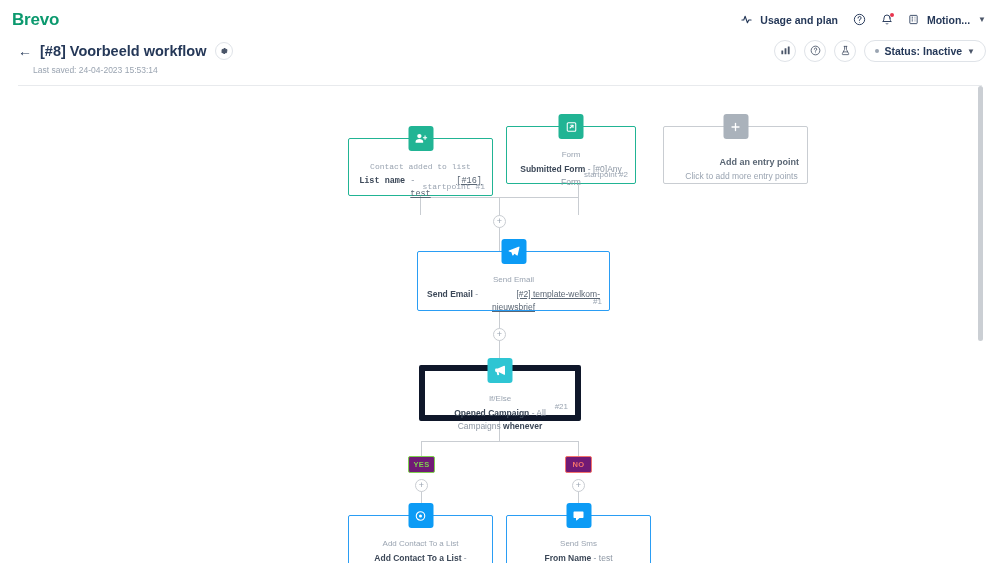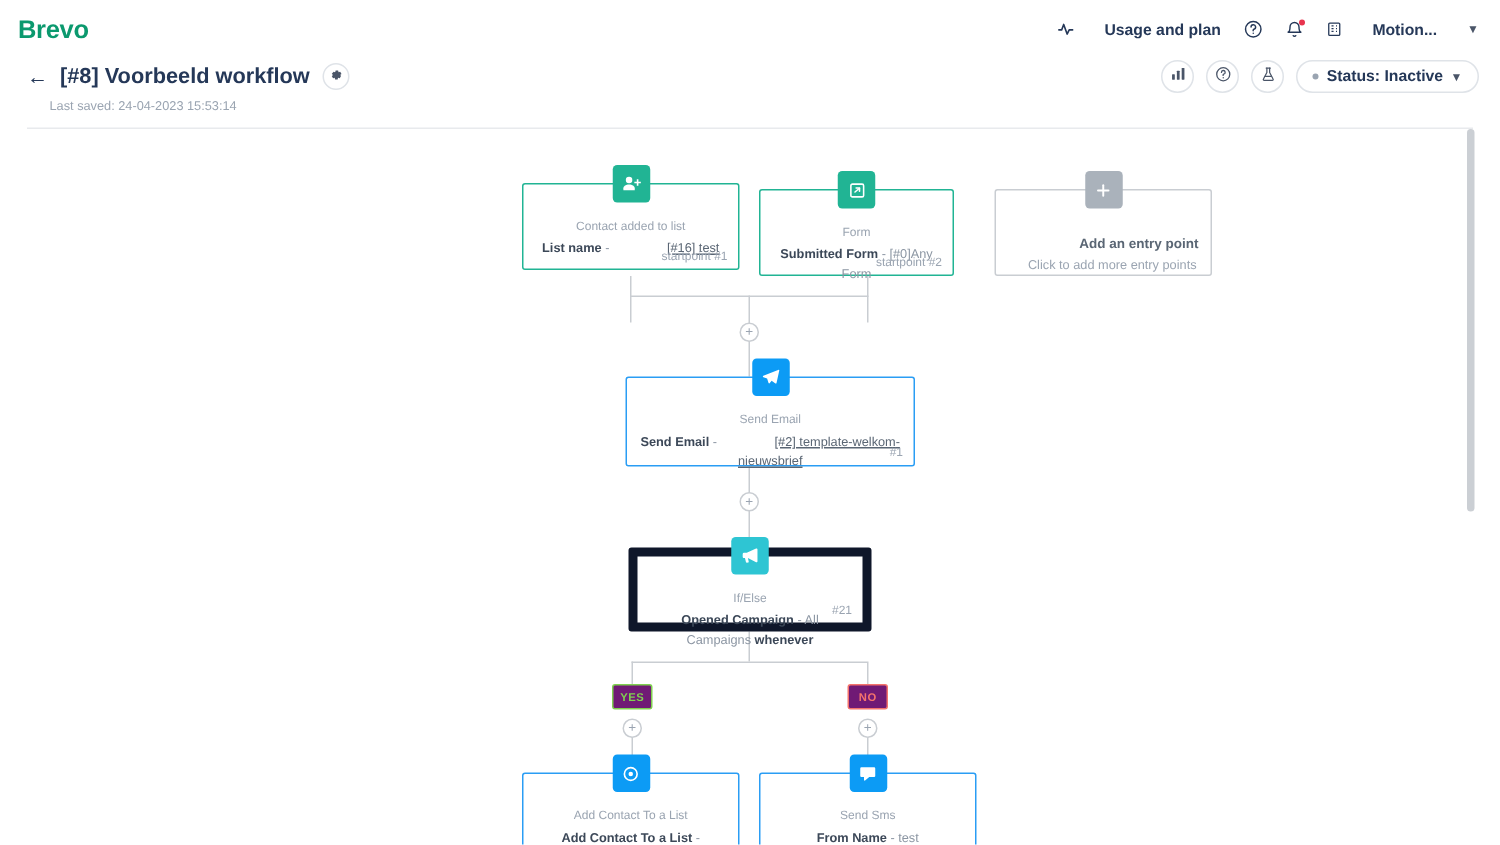--- a/index.html
+++ b/index.html
@@ -22,21 +22,21 @@
   .logo {
     margin-left: 12px;
     font-size: 17px; font-weight: 700;
     color: #0b996e; letter-spacing: -0.2px;
   }
   .topbar-right {
     margin-left: auto; margin-right: 14px;
     display: flex; align-items: center; gap: 15px;
   }
   .tb-item {
-    display: flex; align-items: center; gap: 20px;
+    display: flex; align-items: center; gap: 8px;
     font-size: 10.5px; font-weight: 700; color: #253858;
     cursor: pointer; white-space: nowrap;
   }
   .tb-icon { display: inline-flex; align-items: center; justify-content: center; }
   .bell-wrap { position: relative; display: inline-flex; }
   .bell-dot {
     position: absolute; top: -1px; right: -1px;
     width: 4px; height: 4px; border-radius: 50%;
     background: #e8344e;
   }
@@ -296,21 +296,21 @@
   <div class="line-v" style="left:421px; top:355px; height:23px;"></div>
   <div class="line-v" style="left:578px; top:355px; height:23px;"></div>
   <div class="line-v" style="left:421px; top:395px; height:34px;"></div>
   <div class="line-v" style="left:578px; top:395px; height:34px;"></div>
 
   <div class="plus-circle" style="left:493px; top:129px;">+</div>
   <div class="plus-circle" style="left:493px; top:242px;">+</div>
   <div class="plus-circle" style="left:415px; top:393px;">+</div>
   <div class="plus-circle" style="left:572px; top:393px;">+</div>
 
-  <div class="node teal" style="left:348px; top:36px; width:145px; height:58px;">
+  <div class="node teal" style="left:348px; top:52px; width:145px; height:58px;font-family:Liberation Mono, monospace;">
     <div class="node-badge">
       <svg width="13" height="13" viewBox="0 0 24 24" fill="#ffffff">
           <path d="M9 11.5a4 4 0 1 0 0-8 4 4 0 0 0 0 8z"></path>
           <path d="M9 13c-4 0-7 2.1-7 4.6V20h14v-2.4C16 15.1 13 13 9 13z"></path>
           <path d="M18.5 6.5v3h-3v2h3v3h2v-3h3v-2h-3v-3z"></path>
         </svg>
     </div>
     <div class="body">
       <div class="node-type">Contact added to list</div>
       <div class="node-desc">

